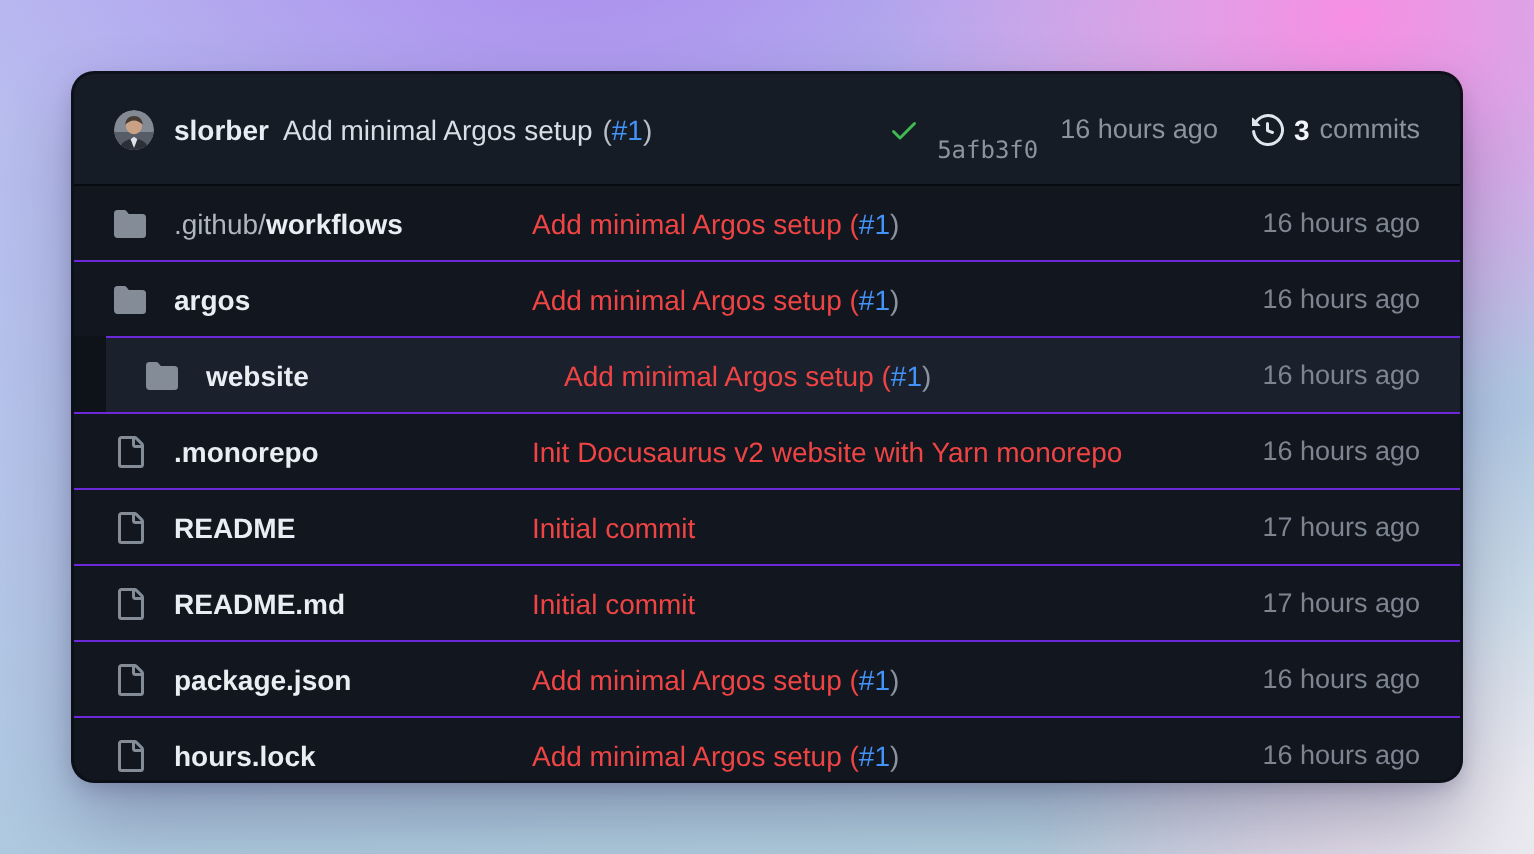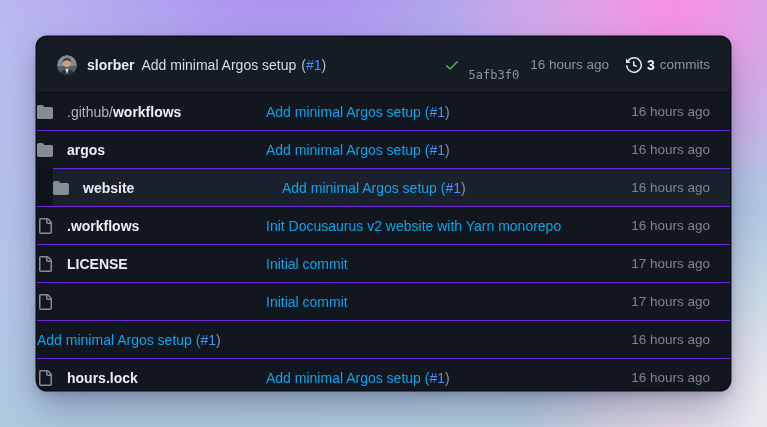--- a/index.html
+++ b/index.html
@@ -38,26 +38,26 @@
   .htime{color:#8b949e;margin-left:11px;font-size:13.5px;}
   .commits{margin-left:17px;display:flex;align-items:center;gap:5px;color:#8b949e;text-decoration:none;cursor:pointer;font-size:13.5px;}
   .commits b{color:#f0f6fc;font-weight:700;font-size:14px;}
   .table{}
   .row{
     height:37px;display:flex;align-items:center;background:#11161f;
     border-top:1px solid #6d28d9;font-size:14px;cursor:pointer;
   }
   .row:first-child{border-top:none;}
   .row.highlighted{background:#1b212c;margin-left:16px;}
-  .cell-name{width:229px;flex:none;display:flex;align-items:center;gap:14px;box-sizing:border-box;overflow:hidden;white-space:nowrap;}
+  .cell-name{width:229px;flex:none;display:flex;align-items:center;gap:14px;padding-left:20px;box-sizing:border-box;overflow:hidden;white-space:nowrap;}
   .name-link{text-decoration:none;color:#e9eef3;cursor:pointer;}
   .prefix{font-weight:400;color:#aeb6c0;}
   .fname{font-weight:600;color:#e9eef3;}
   .cell-msg{flex:1;color:#8b949e;white-space:nowrap;overflow:hidden;}
-  .msg-link{color:#0ea5e9;text-decoration:none;cursor:pointer;}
+  .msg-link{color:#ef4444;text-decoration:none;cursor:pointer;}
   .paren{color:#8b949e;}
   .cell-time{padding-right:20px;margin-left:auto;color:#7d8590;font-size:13.5px;white-space:nowrap;}
 </style>
 </head>
 <body>
 
 <div class="card">
   <div class="header">
     <span class="avatar">
         <svg width="20" height="20" viewBox="0 0 20 20">
@@ -135,49 +135,58 @@
         <div class="cell-msg"><a class="msg-link">Add minimal Argos setup (</a><a class="pr-link">#1</a><span class="paren">)</span></div>
         <div class="cell-time">16 hours ago</div>
       </div>
       <div class="row">
         <div class="cell-name">
           <span class="icon">
             <svg width="16" height="16" viewBox="0 0 16 16" fill="#848d97">
               <path d="M2 1.75C2 .784 2.784 0 3.75 0h6.586c.464 0 .909.184 1.237.513l2.914 2.914c.329.328.513.773.513 1.237v9.586A1.75 1.75 0 0 1 13.25 16h-9.5A1.75 1.75 0 0 1 2 14.25Zm1.75-.25a.25.25 0 0 0-.25.25v12.5c0 .138.112.25.25.25h9.5a.25.25 0 0 0 .25-.25V6h-2.75A1.75 1.75 0 0 1 9 4.25V1.5Zm6.75.062V4.25c0 .138.112.25.25.25h2.688l-.011-.013-2.914-2.914Z"></path>
             </svg>
           </span>
-          <a class="name-link"><span class="fname">.workflows</span></a>
+          <a class="name-link"><span class="fname">.monorepo</span></a>
         </div>
         <div class="cell-msg"><a class="msg-link">Init Docusaurus v2 website with Yarn monorepo</a></div>
         <div class="cell-time">16 hours ago</div>
       </div>
       <div class="row">
         <div class="cell-name">
           <span class="icon">
             <svg width="16" height="16" viewBox="0 0 16 16" fill="#848d97">
               <path d="M2 1.75C2 .784 2.784 0 3.75 0h6.586c.464 0 .909.184 1.237.513l2.914 2.914c.329.328.513.773.513 1.237v9.586A1.75 1.75 0 0 1 13.25 16h-9.5A1.75 1.75 0 0 1 2 14.25Zm1.75-.25a.25.25 0 0 0-.25.25v12.5c0 .138.112.25.25.25h9.5a.25.25 0 0 0 .25-.25V6h-2.75A1.75 1.75 0 0 1 9 4.25V1.5Zm6.75.062V4.25c0 .138.112.25.25.25h2.688l-.011-.013-2.914-2.914Z"></path>
             </svg>
           </span>
-          <a class="name-link"><span class="fname">LICENSE</span></a>
+          <a class="name-link"><span class="fname">README</span></a>
         </div>
         <div class="cell-msg"><a class="msg-link">Initial commit</a></div>
         <div class="cell-time">17 hours ago</div>
       </div>
       <div class="row">
         <div class="cell-name">
           <span class="icon">
             <svg width="16" height="16" viewBox="0 0 16 16" fill="#848d97">
               <path d="M2 1.75C2 .784 2.784 0 3.75 0h6.586c.464 0 .909.184 1.237.513l2.914 2.914c.329.328.513.773.513 1.237v9.586A1.75 1.75 0 0 1 13.25 16h-9.5A1.75 1.75 0 0 1 2 14.25Zm1.75-.25a.25.25 0 0 0-.25.25v12.5c0 .138.112.25.25.25h9.5a.25.25 0 0 0 .25-.25V6h-2.75A1.75 1.75 0 0 1 9 4.25V1.5Zm6.75.062V4.25c0 .138.112.25.25.25h2.688l-.011-.013-2.914-2.914Z"></path>
             </svg>
           </span>
+          <a class="name-link"><span class="fname">README.md</span></a>
         </div>
         <div class="cell-msg"><a class="msg-link">Initial commit</a></div>
         <div class="cell-time">17 hours ago</div>
       </div>
       <div class="row">
+        <div class="cell-name">
+          <span class="icon">
+            <svg width="16" height="16" viewBox="0 0 16 16" fill="#848d97">
+              <path d="M2 1.75C2 .784 2.784 0 3.75 0h6.586c.464 0 .909.184 1.237.513l2.914 2.914c.329.328.513.773.513 1.237v9.586A1.75 1.75 0 0 1 13.25 16h-9.5A1.75 1.75 0 0 1 2 14.25Zm1.75-.25a.25.25 0 0 0-.25.25v12.5c0 .138.112.25.25.25h9.5a.25.25 0 0 0 .25-.25V6h-2.75A1.75 1.75 0 0 1 9 4.25V1.5Zm6.75.062V4.25c0 .138.112.25.25.25h2.688l-.011-.013-2.914-2.914Z"></path>
+            </svg>
+          </span>
+          <a class="name-link"><span class="fname">package.json</span></a>
+        </div>
         <div class="cell-msg"><a class="msg-link">Add minimal Argos setup (</a><a class="pr-link">#1</a><span class="paren">)</span></div>
         <div class="cell-time">16 hours ago</div>
       </div>
       <div class="row">
         <div class="cell-name">
           <span class="icon">
             <svg width="16" height="16" viewBox="0 0 16 16" fill="#848d97">
               <path d="M2 1.75C2 .784 2.784 0 3.75 0h6.586c.464 0 .909.184 1.237.513l2.914 2.914c.329.328.513.773.513 1.237v9.586A1.75 1.75 0 0 1 13.25 16h-9.5A1.75 1.75 0 0 1 2 14.25Zm1.75-.25a.25.25 0 0 0-.25.25v12.5c0 .138.112.25.25.25h9.5a.25.25 0 0 0 .25-.25V6h-2.75A1.75 1.75 0 0 1 9 4.25V1.5Zm6.75.062V4.25c0 .138.112.25.25.25h2.688l-.011-.013-2.914-2.914Z"></path>
             </svg>
           </span>

